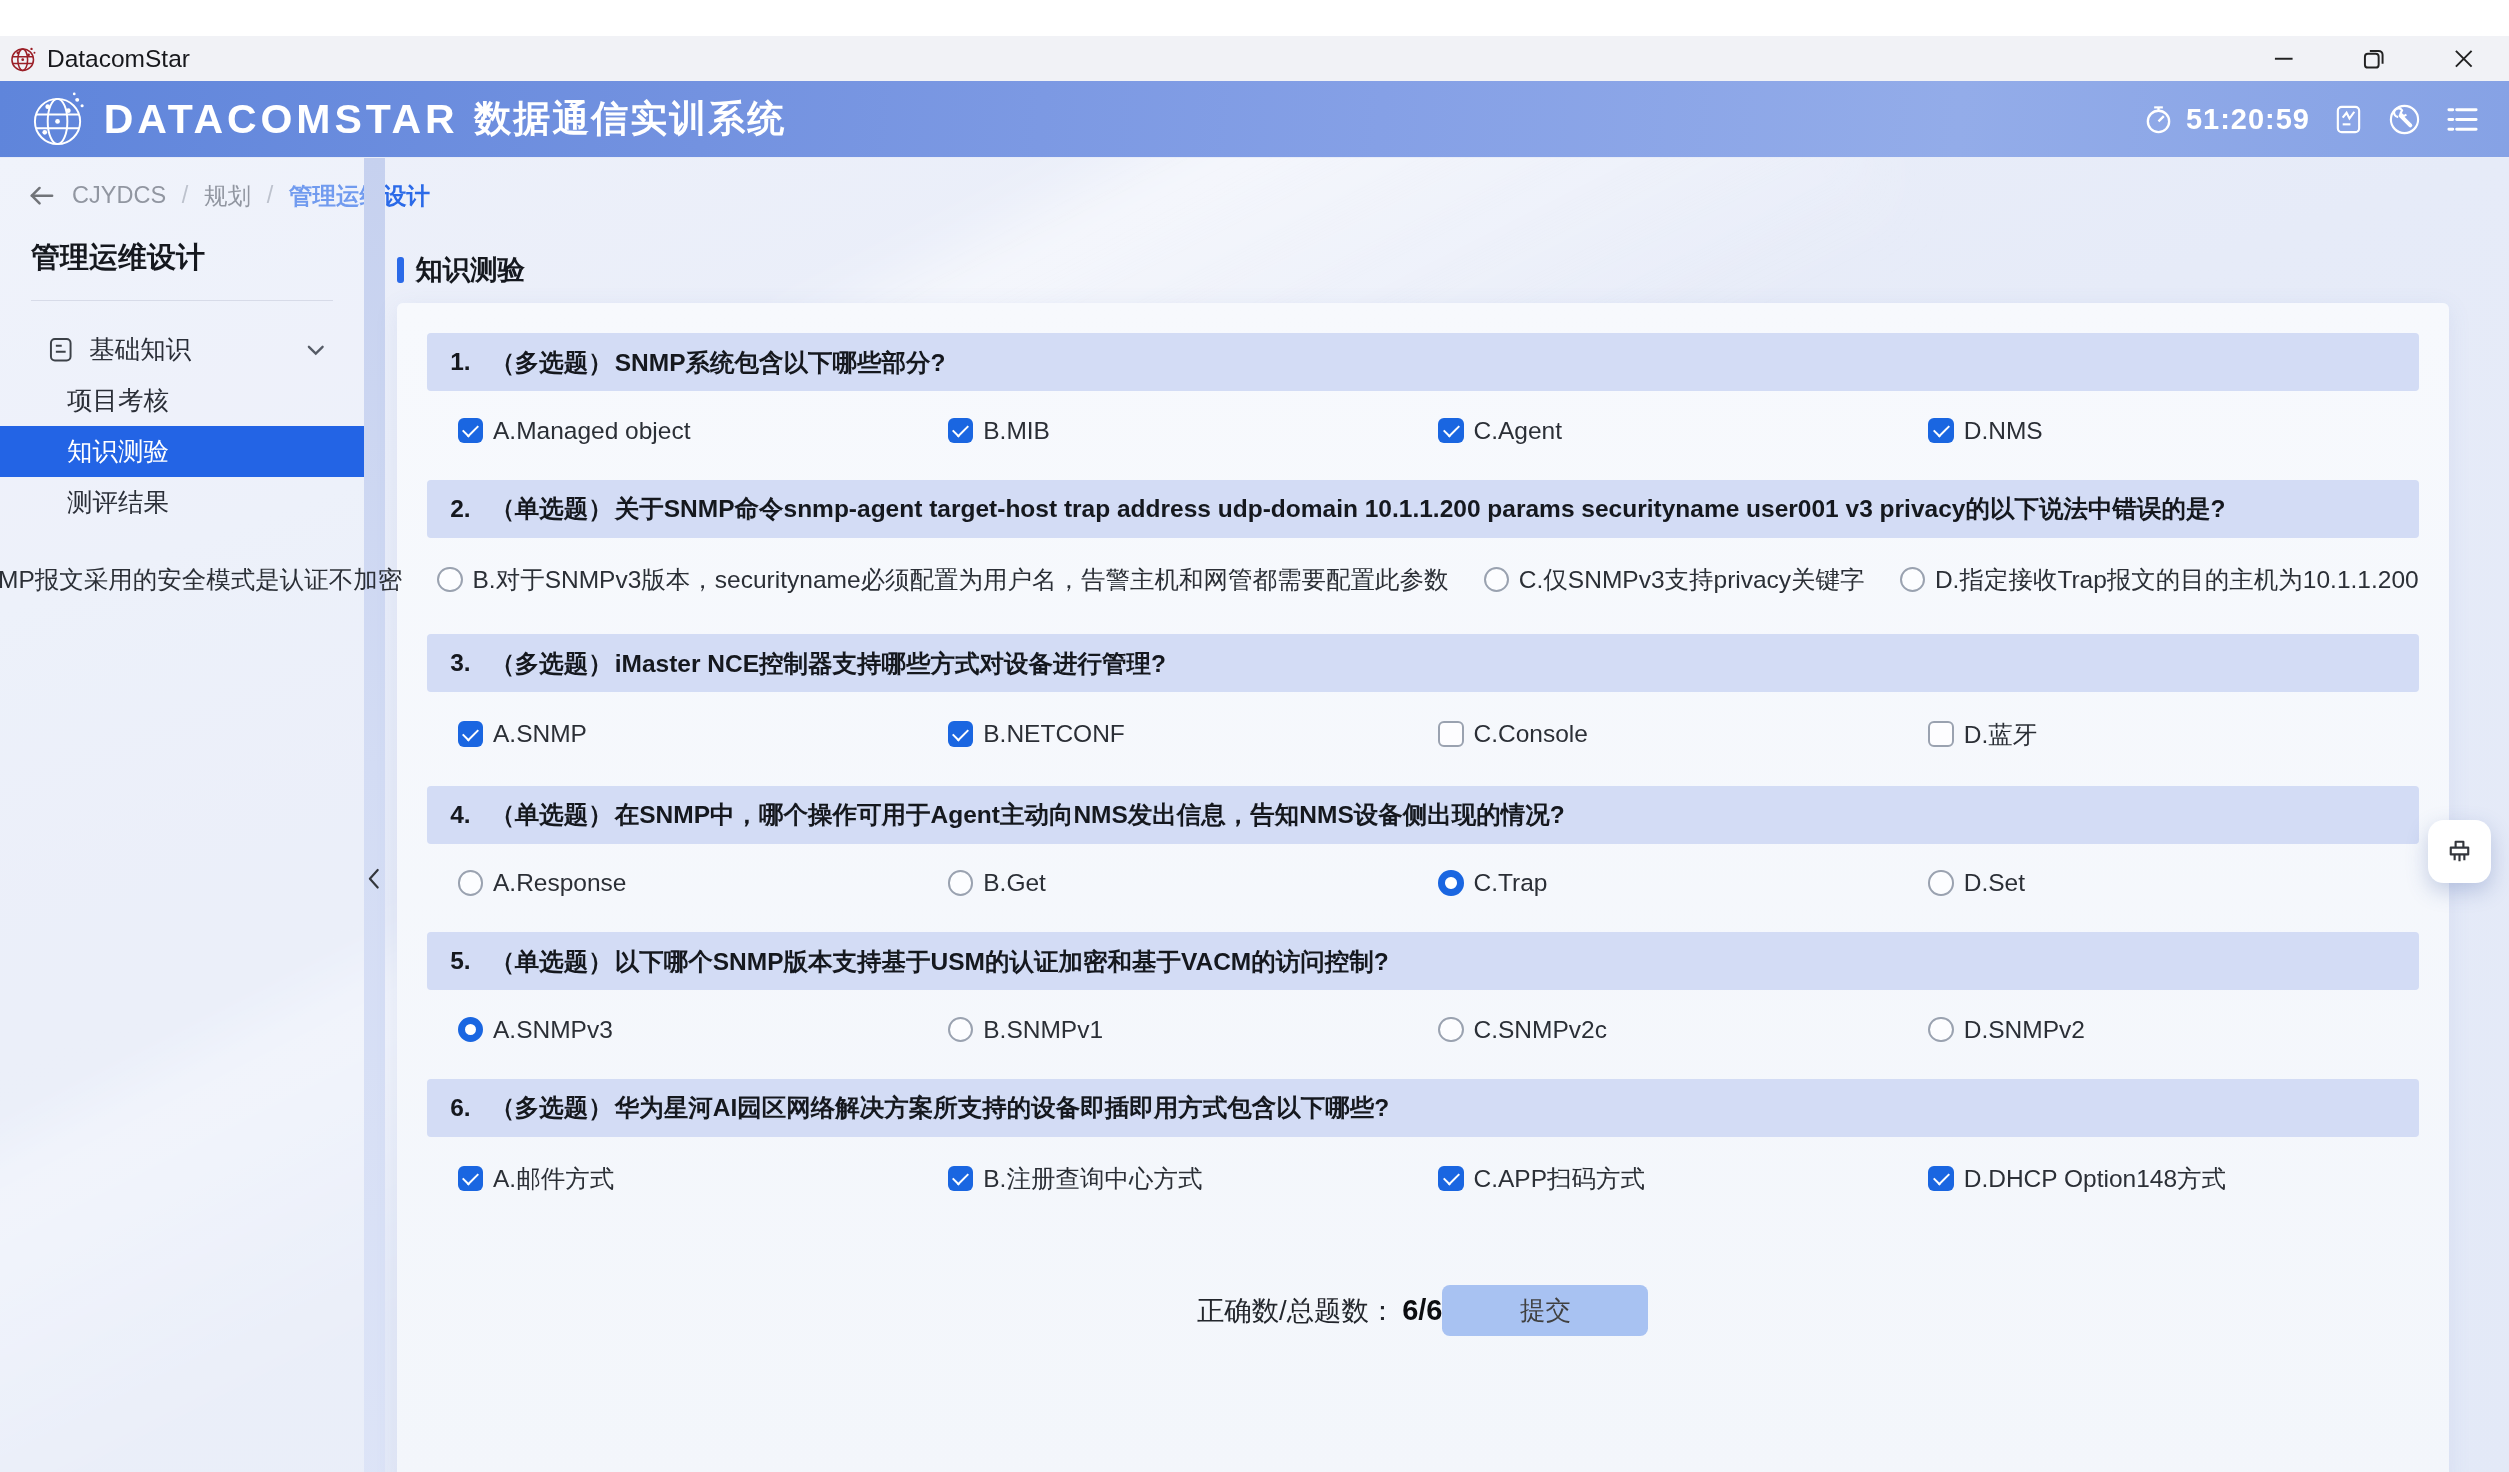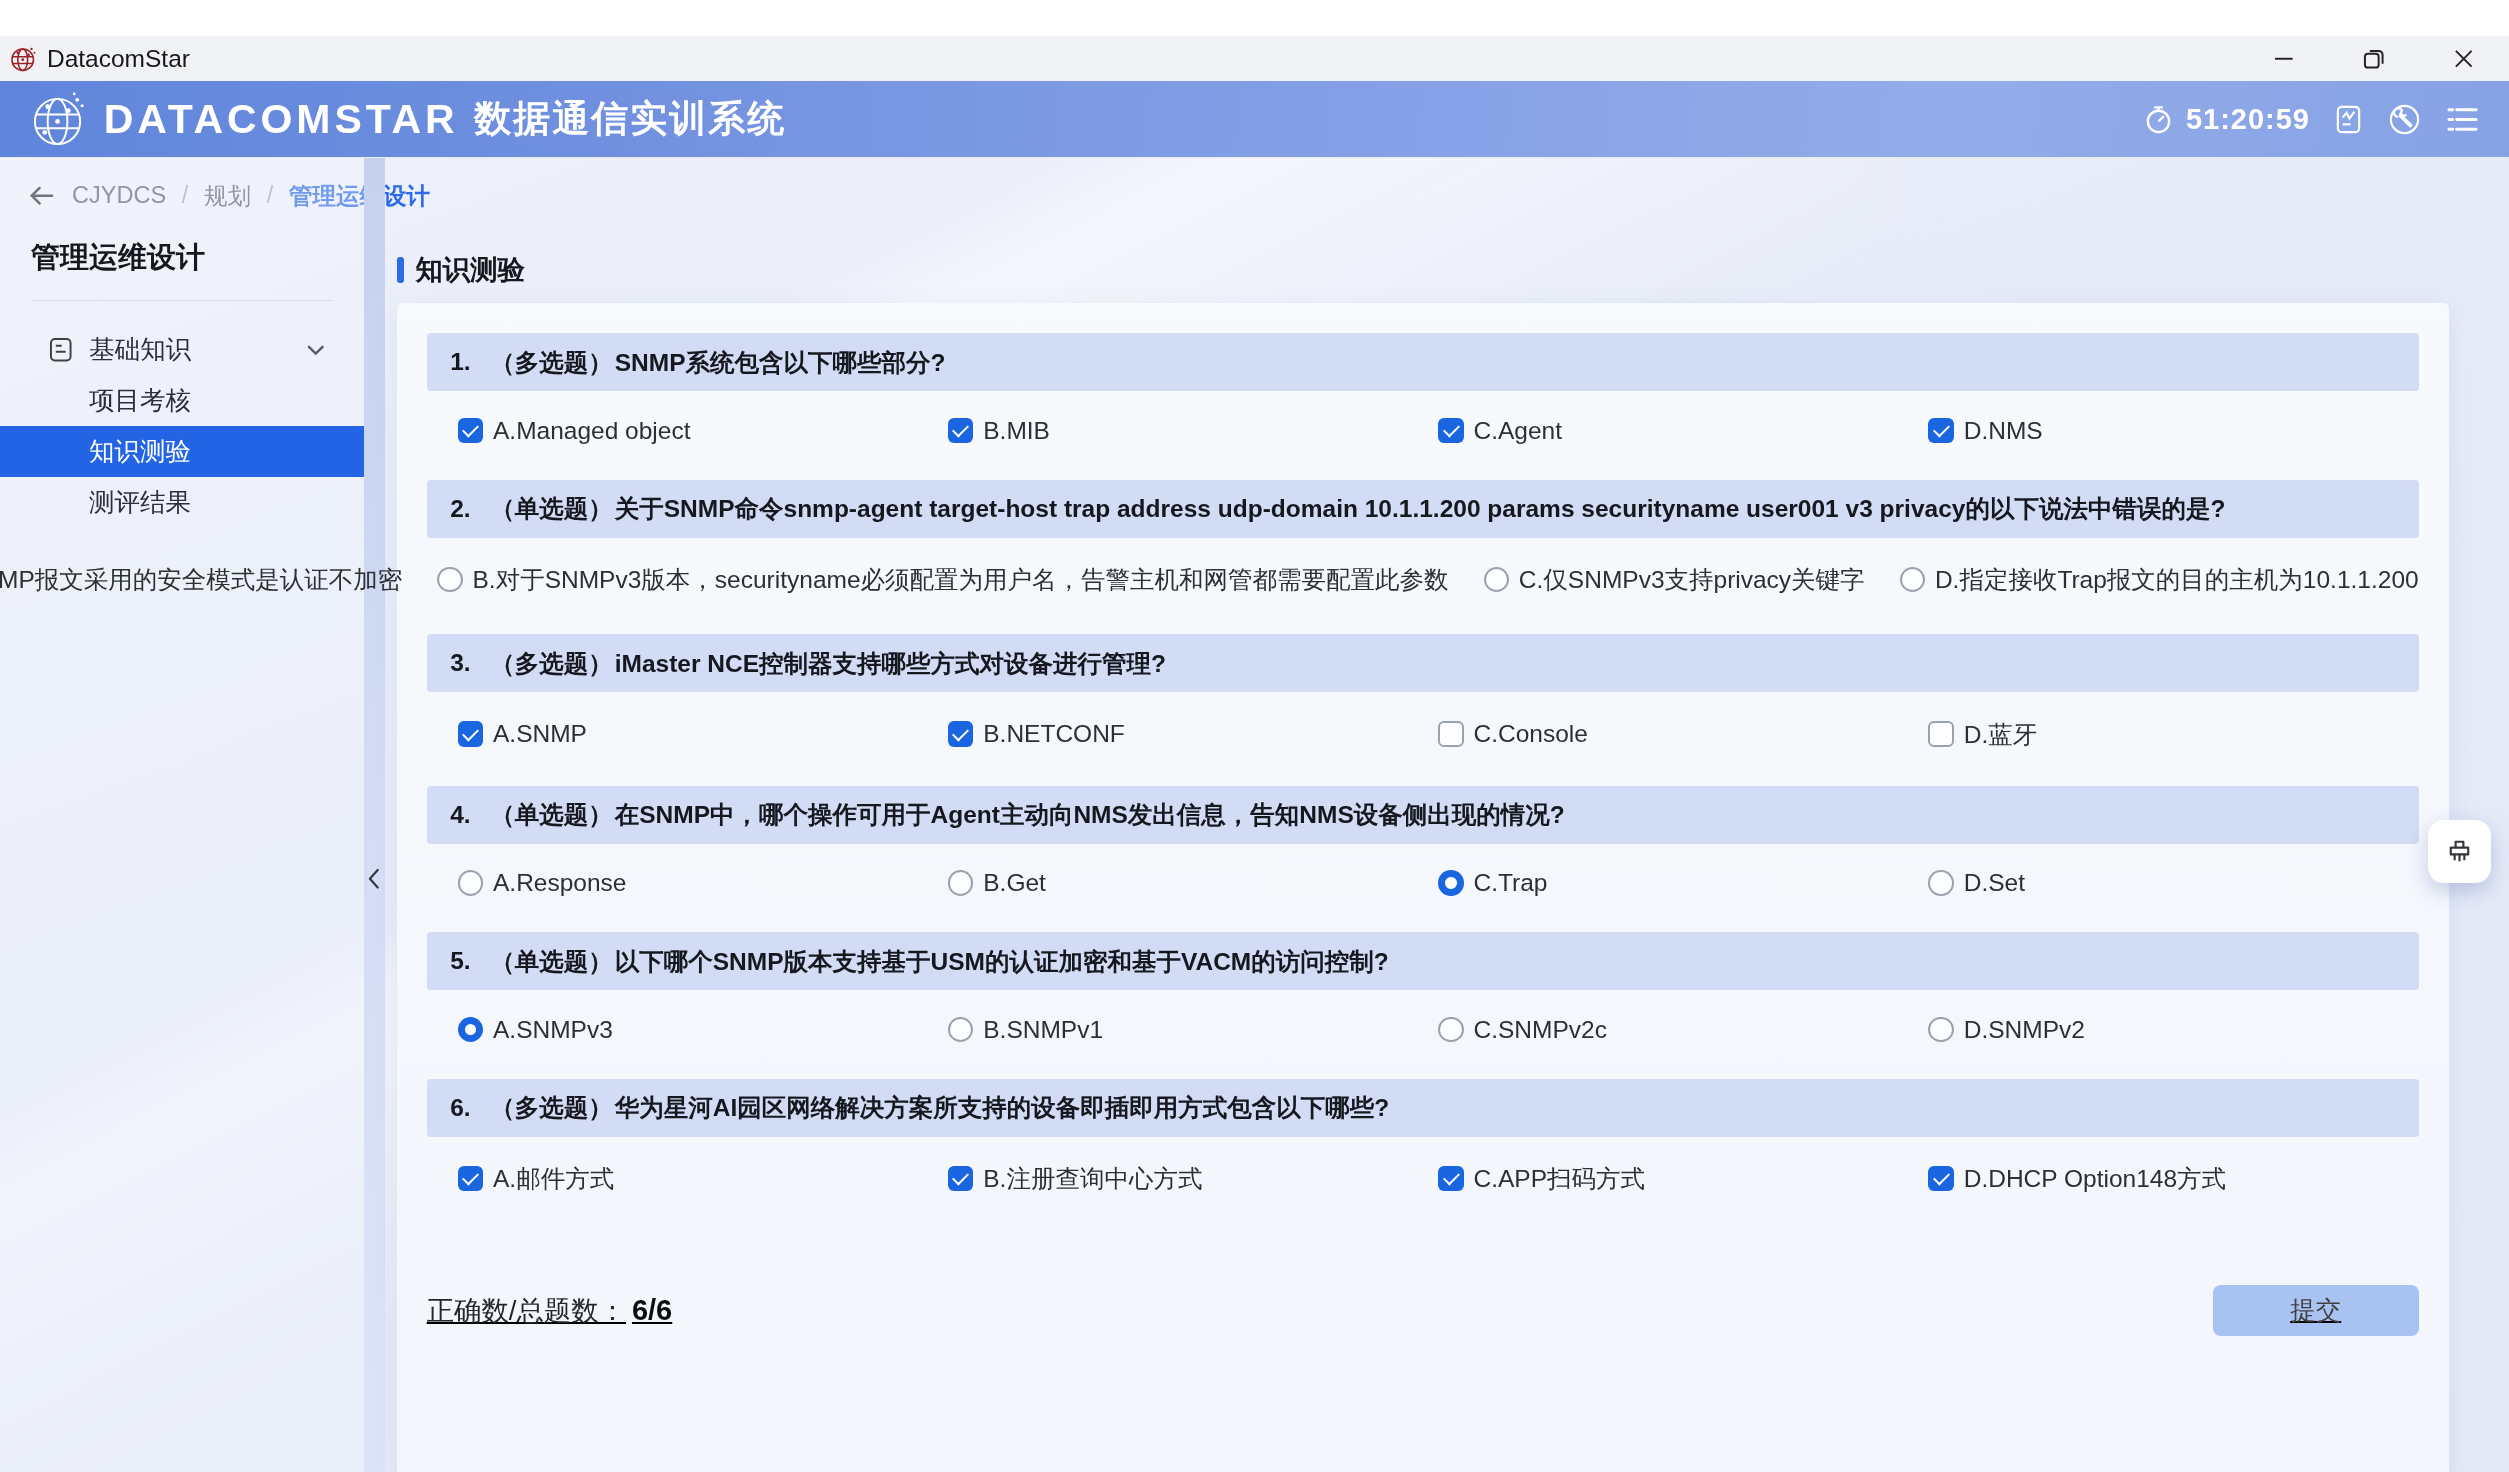--- a/index.html
+++ b/index.html
@@ -50,21 +50,21 @@
   .crumb-link{cursor:pointer;}
 
   
   .sidebar{position:absolute;left:0;top:0;width:364px;height:1351px;background:rgba(243,246,252,.35);}
   .sidebar-title{font-size:29px;font-weight:bold;color:#15181e;padding:80px 0 0 31px;}
   .sidebar-divider{height:1px;background:#d7dbe8;margin:21.6px 31px 0 31px;}
   .nav{margin-top:23.5px;}
   .nav-item{position:relative;display:flex;align-items:center;height:51px;font-size:25.5px;color:#2b2f38;cursor:pointer;padding-left:16px;}
   .nav-item .nav-ico{margin-left:32px;margin-right:15.7px;display:flex;}
   .nav-item .chev{position:absolute;right:37px;display:flex;}
-  .nav-sub{padding-left:89px;}
+  .nav-sub{padding-left:67px;}
   .nav-sub.active{background:#2364e5;color:#fff;}
 
   
   .v-strip{position:absolute;left:364px;top:0;width:20.6px;height:1351px;
     background:linear-gradient(180deg,#c6d1ef 0%,#d3dcf4 45%,#dde4f7 100%);}
   .collapse-handle{position:absolute;left:359px;top:698px;width:29px;height:45px;display:flex;align-items:center;justify-content:center;cursor:pointer;}
 
   
   .content{position:absolute;left:384px;top:0;right:0;bottom:0;}
   .section-head{position:absolute;left:12.7px;top:94px;display:flex;align-items:center;gap:11.8px;}
@@ -87,21 +87,21 @@
   .ctrl{width:25.5px;height:25.5px;flex:0 0 auto;box-sizing:border-box;display:flex;align-items:center;justify-content:center;}
   .ctrl.checkbox{border-radius:5.9px;}
   .ctrl.checkbox.on{background:#1a66e1;}
   .ctrl.checkbox.off{background:#fdfdff;border:2px solid #9aa2b0;}
   .ctrl.checkbox.on::after{content:"";width:12.7px;height:6.9px;border-left:2.9px solid #fff;border-bottom:2.9px solid #fff;
     transform:rotate(-45deg) translate(1px,-1px);}
   .ctrl.radio{border-radius:50%;}
   .ctrl.radio.on{border:7.8px solid #1a66e1;background:#fff;}
   .ctrl.radio.off{border:2px solid #9aa2b0;background:#fcfdff;}
 
-  .card-footer{display:flex;align-items:center;justify-content:space-between;margin-top:55px;text-decoration:underline;}
+  .card-footer{display:flex;align-items:center;justify-content:center;margin-top:55px;}
   .score{font-size:27.4px;color:#23262c;display:flex;align-items:center;}
   .score-value{font-size:29px;font-weight:bold;color:#0c0d10;margin-left:5.9px;}
   .submit-btn{width:206px;height:51px;border-radius:7.8px;background:#a8c2f2;color:#404040;font-size:25.5px;
     display:flex;align-items:center;justify-content:center;cursor:pointer;border:none;}
 
   
   .float-tool{position:absolute;left:2428px;top:784px;width:63px;height:63px;border-radius:15.7px;background:#fff;
     box-shadow:0 7.8px 21.6px rgba(60,90,160,.28);display:flex;align-items:center;justify-content:center;cursor:pointer;}
 
   svg{display:block;}

